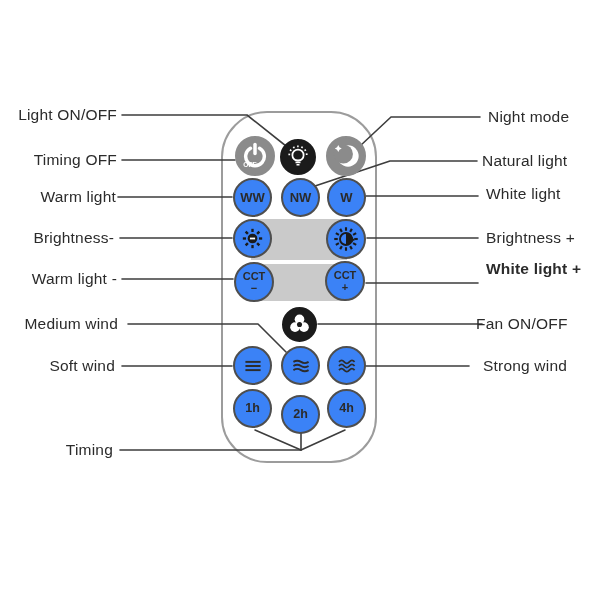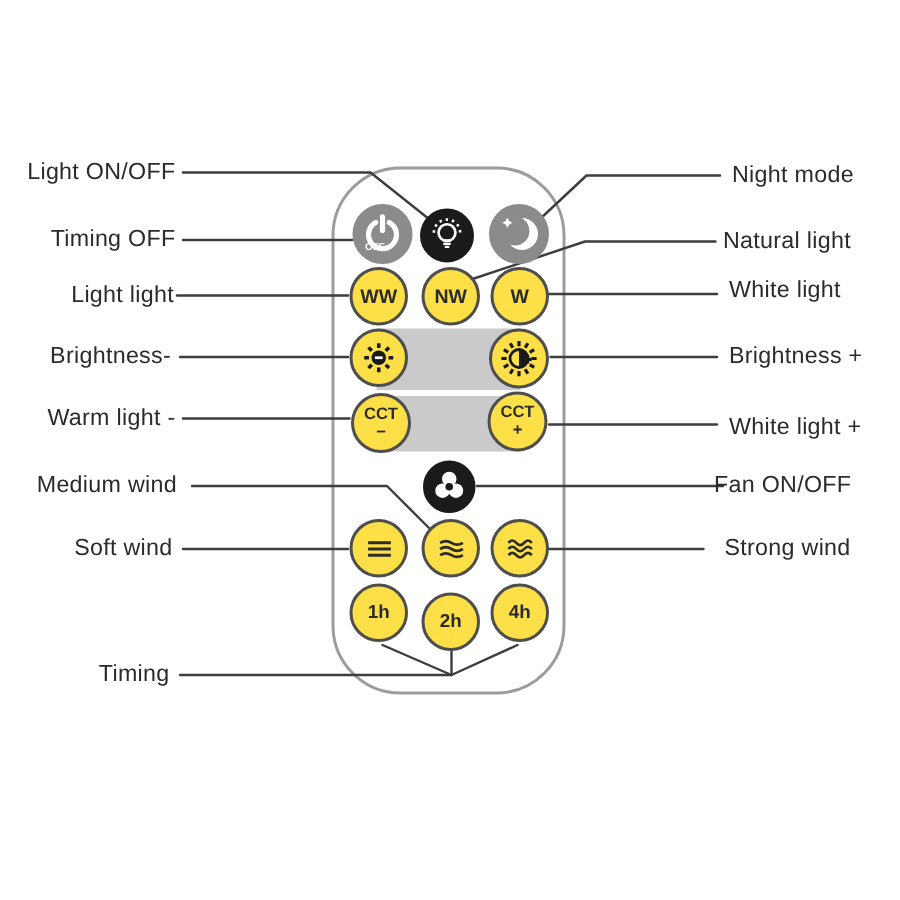--- a/index.html
+++ b/index.html
@@ -10,21 +10,21 @@
   .remote{
     position:absolute;left:221px;top:111px;width:156px;height:352px;
     border:2px solid #9c9c9c;border-radius:46px;background:#ffffff;box-sizing:border-box;
   }
   .strip{position:absolute;background:#cacaca;}
   .strip1{left:251px;top:219px;width:96px;height:41px;}
   .strip2{left:251px;top:264px;width:96px;height:37px;}
   svg.lines{position:absolute;left:0;top:0;pointer-events:none;}
   svg.lines path{fill:none;stroke:#3d3d3d;stroke-width:1.6;stroke-linecap:round;stroke-linejoin:round;}
   .btn{
-    position:absolute;border-radius:50%;background:#fde047;border:2px solid #4e4e4e;
+    position:absolute;border-radius:50%;background:#3b82f6;border:2px solid #4e4e4e;
     box-sizing:border-box;display:flex;align-items:center;justify-content:center;
     flex-direction:column;cursor:pointer;
   }
   .btn.gray{background:#8b8b8b;border-color:#8b8b8b;}
   .btn.black{background:#1b1b1b;border-color:#1b1b1b;}
   .btn .txt{font-weight:bold;color:#2b2b2b;font-size:13px;line-height:1;}
   .btn .txt-sm{font-weight:bold;color:#2b2b2b;font-size:11px;line-height:1;}
   .btn .sign{font-weight:bold;color:#2b2b2b;font-size:11px;line-height:1;margin-top:1px;}
   .callout{
     position:absolute;color:#2b2b2b;font-size:15.5px;white-space:nowrap;
@@ -182,28 +182,28 @@
   </div>
   <div class="btn" style="left:281px;top:395px;width:39px;height:39px;">
     <span class="txt" style="font-size:12.5px">2h</span>
   </div>
   <div class="btn" style="left:327px;top:389px;width:39px;height:39px;">
     <span class="txt" style="font-size:12.5px">4h</span>
   </div>
 
   <div class="callout left" style="right:483px;top:115px;">Light ON/OFF</div>
   <div class="callout left" style="right:483px;top:160px;">Timing OFF</div>
-  <div class="callout left" style="right:484px;top:197px;">Light light</div>
+  <div class="callout left" style="right:484px;top:197px;">Warm light</div>
   <div class="callout left" style="right:486px;top:238px;">Brightness-</div>
   <div class="callout left" style="right:483px;top:279px;">Warm light -</div>
   <div class="callout left" style="right:482px;top:324px;">Medium wind</div>
   <div class="callout left" style="right:485px;top:366px;margin-left:20px;">Soft wind</div>
   <div class="callout left" style="right:487px;top:450px;">Timing</div>
 
   <div class="callout" style="left:488px;top:117px;">Night mode</div>
   <div class="callout" style="left:482px;top:161px;">Natural light</div>
   <div class="callout" style="left:486px;top:194px;">White light</div>
   <div class="callout" style="left:486px;top:238px;">Brightness +</div>
-  <div class="callout" style="left:486px;top:285px;">White light +</div>
+  <div class="callout" style="left:486px;top:269px;font-weight:bold;">White light +</div>
   <div class="callout" style="left:476px;top:324px;">Fan ON/OFF</div>
   <div class="callout" style="left:483px;top:366px;">Strong wind</div>
 
 </div>
 
 </body></html>

